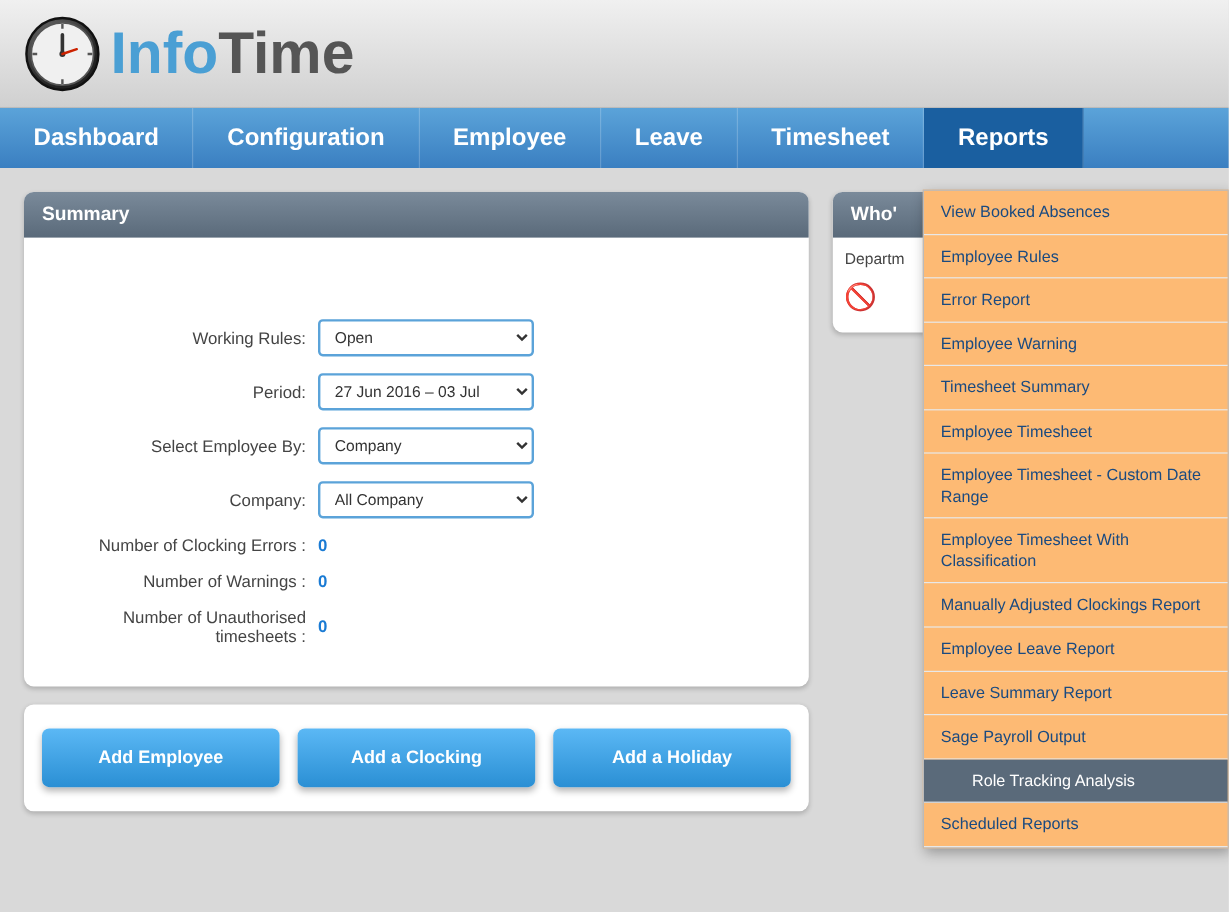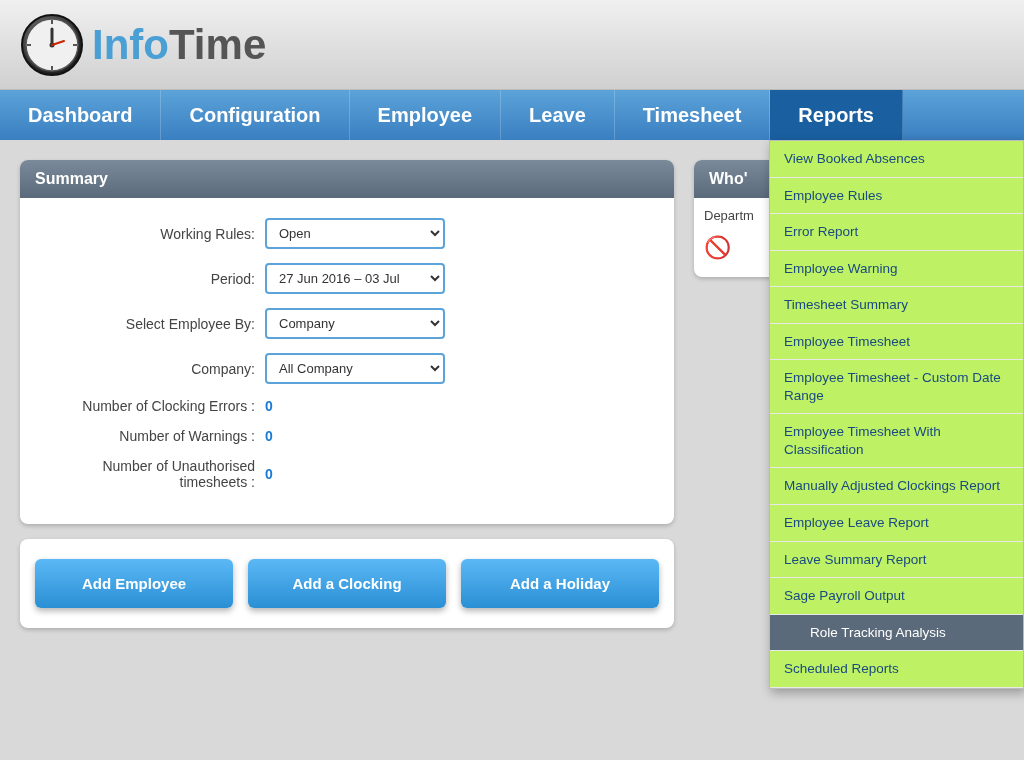--- a/index.html
+++ b/index.html
@@ -24,21 +24,21 @@
     #logo-container {
       display: flex;
       align-items: center;
       gap: 8px;
     }
     #clock-icon {
       width: 64px;
       height: 64px;
     }
     #logo-text {
-      font-size: 42px;
+      font-size: 49px;
       font-weight: bold;
     }
     #logo-info {
       color: #4a9fd4;
     }
     #logo-time {
       color: #555;
     }
 
     
@@ -90,20 +90,21 @@
     }
     .card-header {
       background: linear-gradient(to bottom, #7a8a9a, #5a6a7a);
       color: white;
       font-size: 16px;
       font-weight: bold;
       padding: 10px 15px;
     }
     .card-body {
       padding: 20px 15px;
+      margin-top: 48px;
     }
 
     
     .form-row {
       display: flex;
       align-items: center;
       margin-bottom: 14px;
     }
     .form-label {
       text-align: right;
@@ -183,24 +184,24 @@
       padding: 6px 0;
     }
     #no-entry-icon {
       font-size: 22px;
       color: #cc2200;
     }
 
     
     #reports-dropdown {
       position: absolute;
-      top: 0;
+      top: 18px;
       right: 0;
       width: 255px;
-      background: #bef264;
+      background: #fdba74;
       border: 1px solid #bbb;
       box-shadow: 2px 4px 10px rgba(0,0,0,0.3);
       z-index: 100;
     }
     .dropdown-item {
       padding: 9px 14px;
       font-size: 13.5px;
       color: #1a4a80;
       cursor: pointer;
       border-bottom: 1px solid #e8e8e8;

